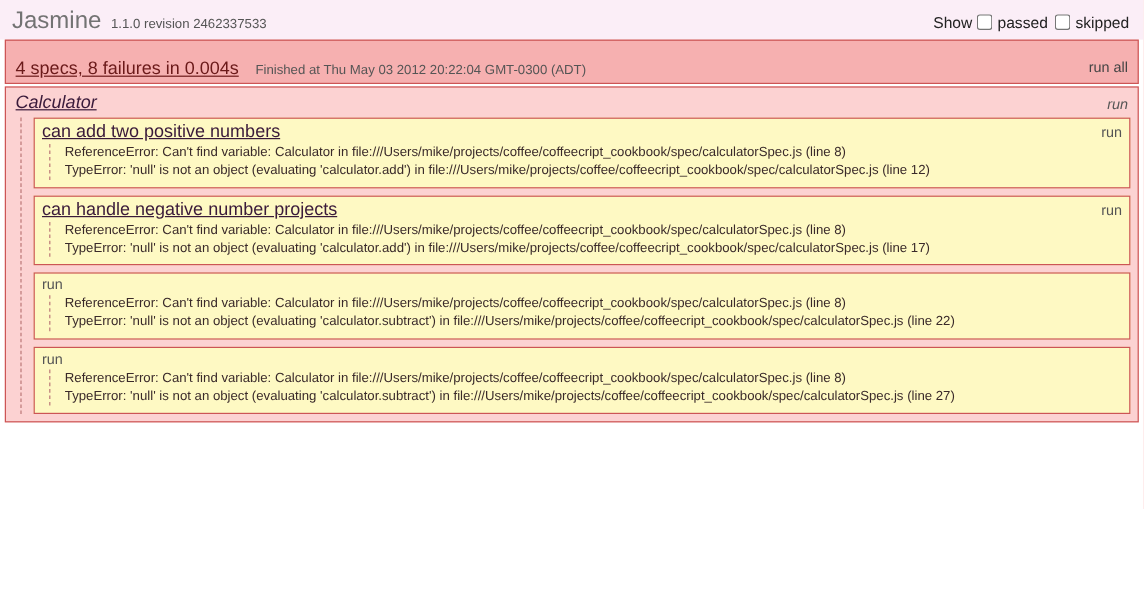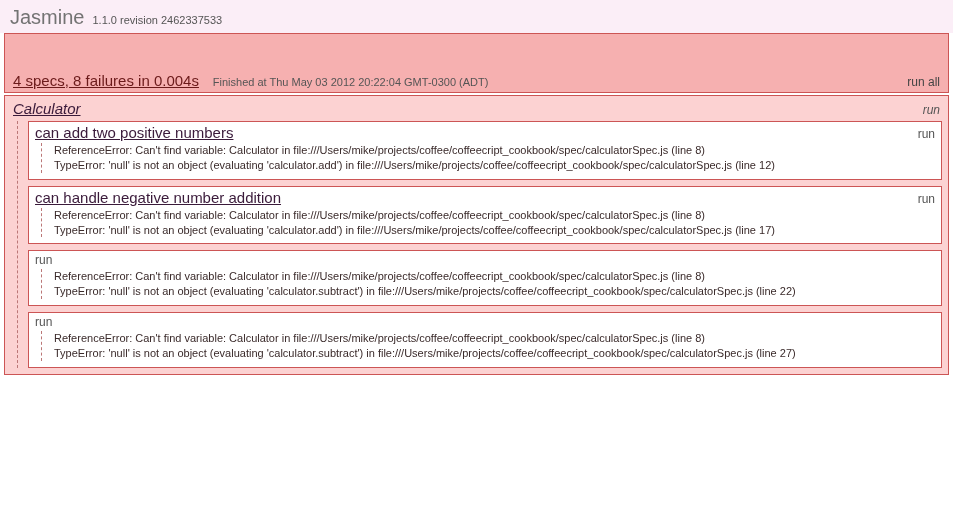--- a/index.html
+++ b/index.html
@@ -30,41 +30,40 @@
     font-size: 13px;
     color: #222;
     display: flex;
     align-items: center;
     gap: 4px;
   }
   .header-right label { margin-right: 2px; }
   .summary-bar {
     display: flex;
     justify-content: space-between;
-    align-items: flex-end;
+    align-items: flex-start;
     background: #f6b0b0;
     border: 1px solid #c55;
-    padding: 5px 8px 3px 8px;
+    padding: 15px 8px 3px 8px;
     margin: 0 4px;
   }
   .summary-text {
     color: #6b1a1a;
     text-decoration: underline;
     font-size: 15px;
   }
   .finished-at {
     font-size: 11px;
     color: #555;
     margin-left: 10px;
   }
   .run-all {
     font-size: 12px;
     color: #444;
     cursor: pointer;
-    margin-top: 36px;
   }
   .results {
     margin: 2px 4px 4px 4px;
     border: 1px solid #c55;
     background: #fcd2d2;
     padding: 2px 6px 6px 6px;
   }
   .suite-header {
     display: flex;
     justify-content: space-between;
@@ -81,21 +80,21 @@
     font-size: 12px;
     color: #555;
     cursor: pointer;
   }
   .specs-wrap {
     border-left: 1px dashed #b77;
     margin-left: 6px;
     padding-left: 10px;
   }
   .spec {
-    background: #ffffff;
+    background: #fef9c3;
     border: 1px solid #c55;
     margin-bottom: 6px;
     padding: 2px 6px 4px 6px;
   }
   .spec:last-child { margin-bottom: 0; }
   .spec-header {
     display: flex;
     justify-content: space-between;
     align-items: baseline;
   }
@@ -125,20 +124,27 @@
   }
 </style>
 </head>
 <body>
 
 <div class="header">
   <div class="header-left">
     <span class="title">Jasmine</span>
     <span class="version">1.1.0 revision 2462337533</span>
   </div>
+  <div class="header-right">
+    <span>Show</span>
+    <input type="checkbox" style="">
+    <label>passed</label>
+    <input type="checkbox" style="">
+    <label>skipped</label>
+  </div>
 </div>
 
 <div class="summary-bar">
   <div>
     <a class="summary-text">4 specs, 8 failures in 0.004s</a>
     <span class="finished-at">Finished at Thu May 03 2012 20:22:04 GMT-0300 (ADT)</span>
   </div>
   <a class="run-all">run all</a>
 </div>
 
@@ -153,21 +159,21 @@
           <a class="spec-name">can add two positive numbers</a>
           <a class="spec-run">run</a>
         </div>
         <div class="messages">
           <div class="msg">ReferenceError: Can't find variable: Calculator in file:///Users/mike/projects/coffee/coffeecript_cookbook/spec/calculatorSpec.js (line 8)</div>
           <div class="msg">TypeError: 'null' is not an object (evaluating 'calculator.add') in file:///Users/mike/projects/coffee/coffeecript_cookbook/spec/calculatorSpec.js (line 12)</div>
         </div>
       </div>
       <div class="spec">
         <div class="spec-header">
-          <a class="spec-name">can handle negative number addition</a>
+          <a class="spec-name">can handle negative number projects</a>
           <a class="spec-run">run</a>
         </div>
         <div class="messages">
           <div class="msg">ReferenceError: Can't find variable: Calculator in file:///Users/mike/projects/coffee/coffeecript_cookbook/spec/calculatorSpec.js (line 8)</div>
           <div class="msg">TypeError: 'null' is not an object (evaluating 'calculator.add') in file:///Users/mike/projects/coffee/coffeecript_cookbook/spec/calculatorSpec.js (line 17)</div>
         </div>
       </div>
       <div class="spec">
         <div class="spec-header">
           <a class="spec-run">run</a>

